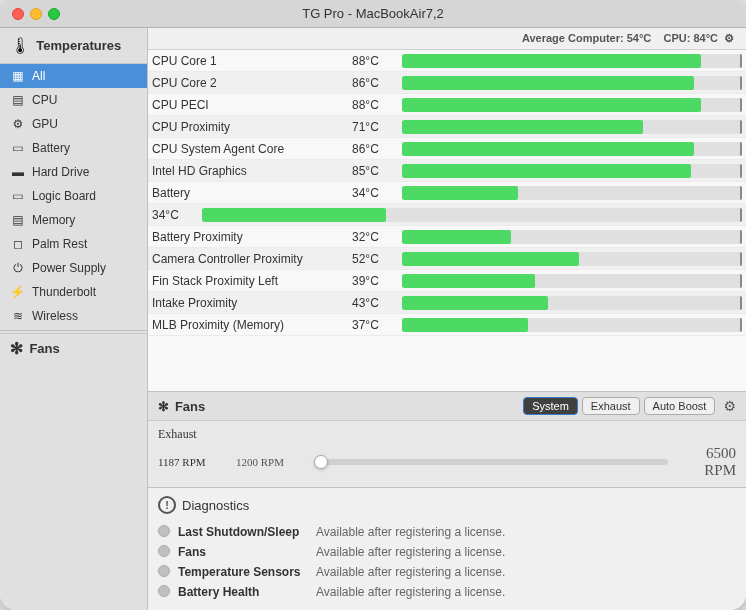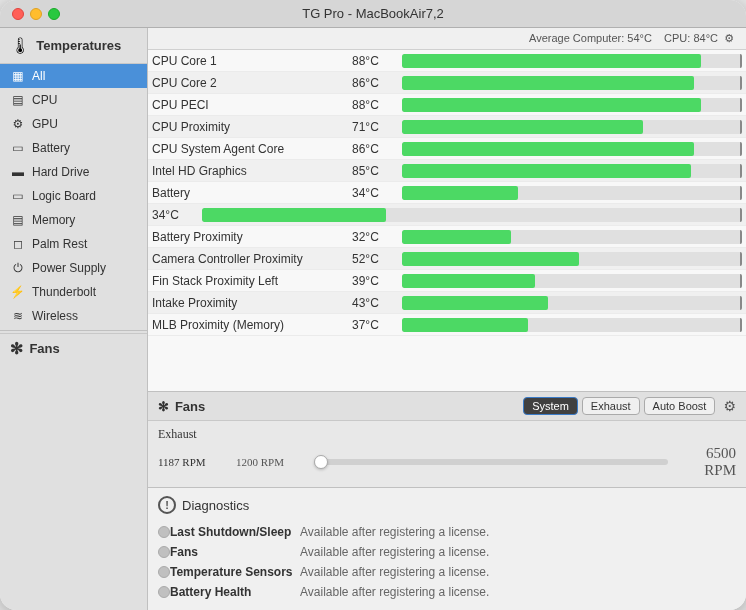--- a/index.html
+++ b/index.html
@@ -117,20 +117,21 @@
       flex-direction: column;
       overflow: hidden;
     }
     .header-stats {
       padding: 4px 12px;
       text-align: right;
       font-size: 11px;
       color: #555;
       background: #f0f0f0;
       border-bottom: 1px solid #d0d0d0;
+      font-weight: bold;
     }
     .temps-table {
       flex: 1;
       overflow-y: auto;
       background: #f8f8f8;
     }
     .temp-row {
       display: flex;
       align-items: center;
       padding: 2px 4px;
@@ -288,21 +289,22 @@
       font-weight: bold;
       color: #555;
     }
     .diagnostics-title {
       font-size: 13px;
       font-weight: 400;
       color: #333;
     }
     .diag-row {
       display: flex;
-      align-items: center;
+      align-items: flex-start;
+      gap: 8px;
       padding: 3px 0;
       font-size: 12px;
       color: #555;
     }
     .diag-circle {
       width: 12px;
       height: 12px;
       border-radius: 50%;
       background: #c0c0c0;
       border: 1px solid #aaa;

